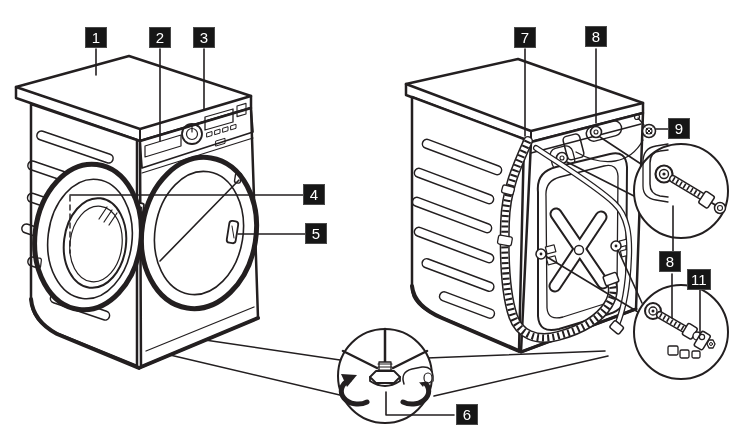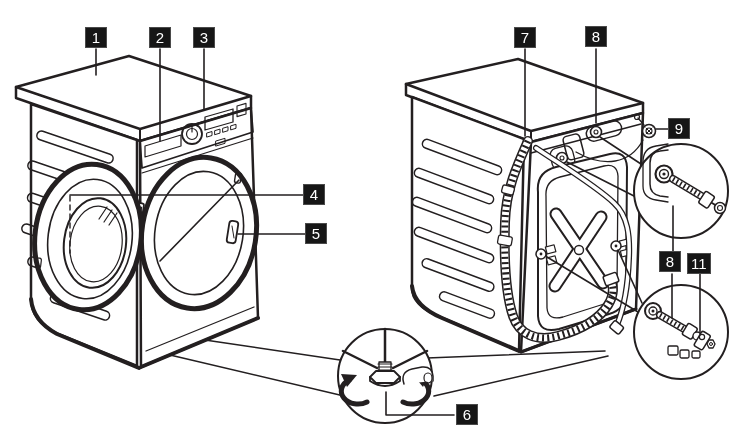--- a/index.html
+++ b/index.html
@@ -286,14 +286,14 @@
 <div class="callout" style="left:85px;top:27px;">1</div>
 <div class="callout" style="left:149px;top:27px;">2</div>
 <div class="callout" style="left:193px;top:27px;">3</div>
 <div class="callout" style="left:303px;top:184px;">4</div>
 <div class="callout" style="left:305px;top:223px;">5</div>
 <div class="callout" style="left:456px;top:404px;">6</div>
 <div class="callout" style="left:514px;top:27px;">7</div>
 <div class="callout" style="left:585px;top:26px;">8</div>
 <div class="callout" style="left:668px;top:118px;">9</div>
 <div class="callout" style="left:659px;top:251px;">8</div>
-<div class="callout" style="left:687px;top:253px;">11</div>
+<div class="callout" style="left:687px;top:269px;">11</div>
 </div>
 
 </body></html>

